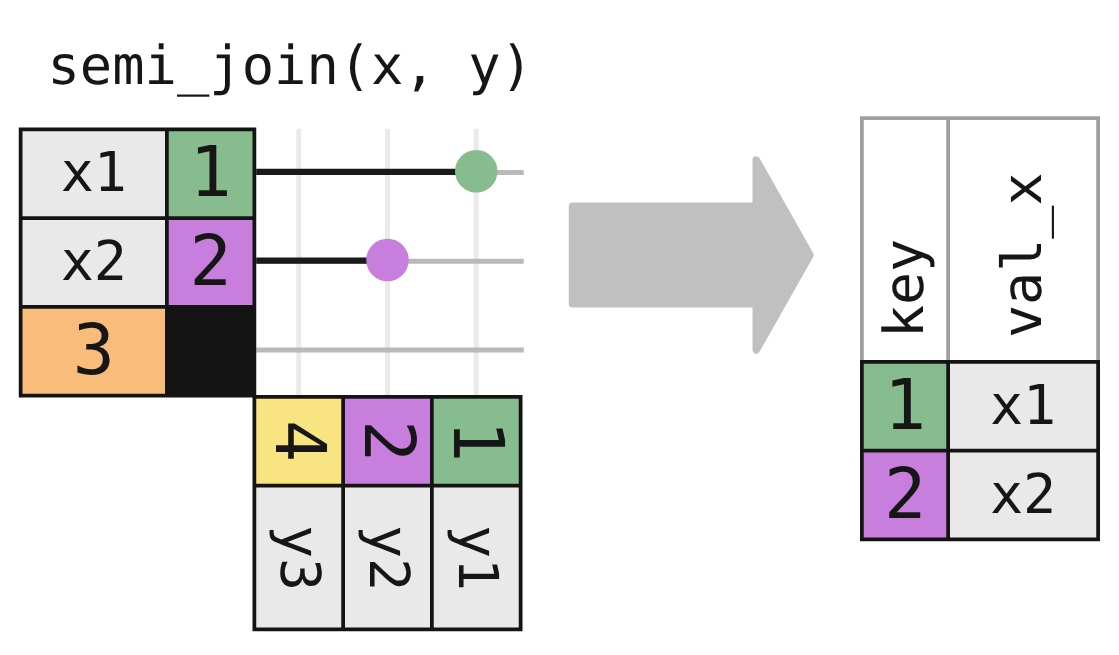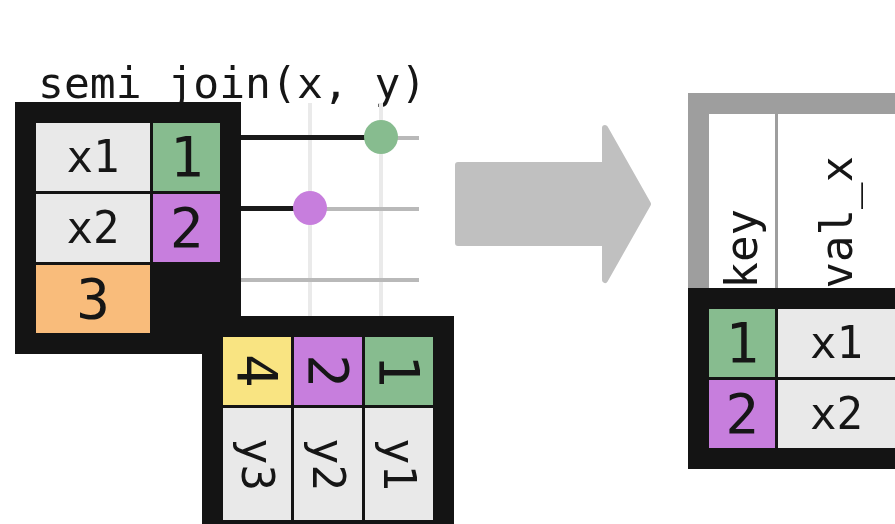--- a/index.html
+++ b/index.html
@@ -15,21 +15,20 @@
   }
 
   .title {
     position: absolute;
     left: 38px;
     top: 28px;
     font-size: 43px;
     line-height: 1.2;
     font-weight: 500;
     white-space: pre;
-    margin-top: 30px;
   }
 
   
   .vline {
     position: absolute;
     top: 103px;
     height: 213px;
     width: 4px;
     background: #EAEAEA;
   }
@@ -53,21 +52,21 @@
     width: 34px;
     height: 34px;
     border-radius: 50%;
   }
 
   
   .tbl {
     position: absolute;
     display: grid;
     gap: 3px;
-    padding: 21px;
+    padding: 3px;
     background: #141414;
   }
   .tbl.gray-border { background: #9E9E9E; }
 
   .cell {
     background: #E9E9E9;
     display: flex;
     align-items: center;
     justify-content: center;
     overflow: visible;

